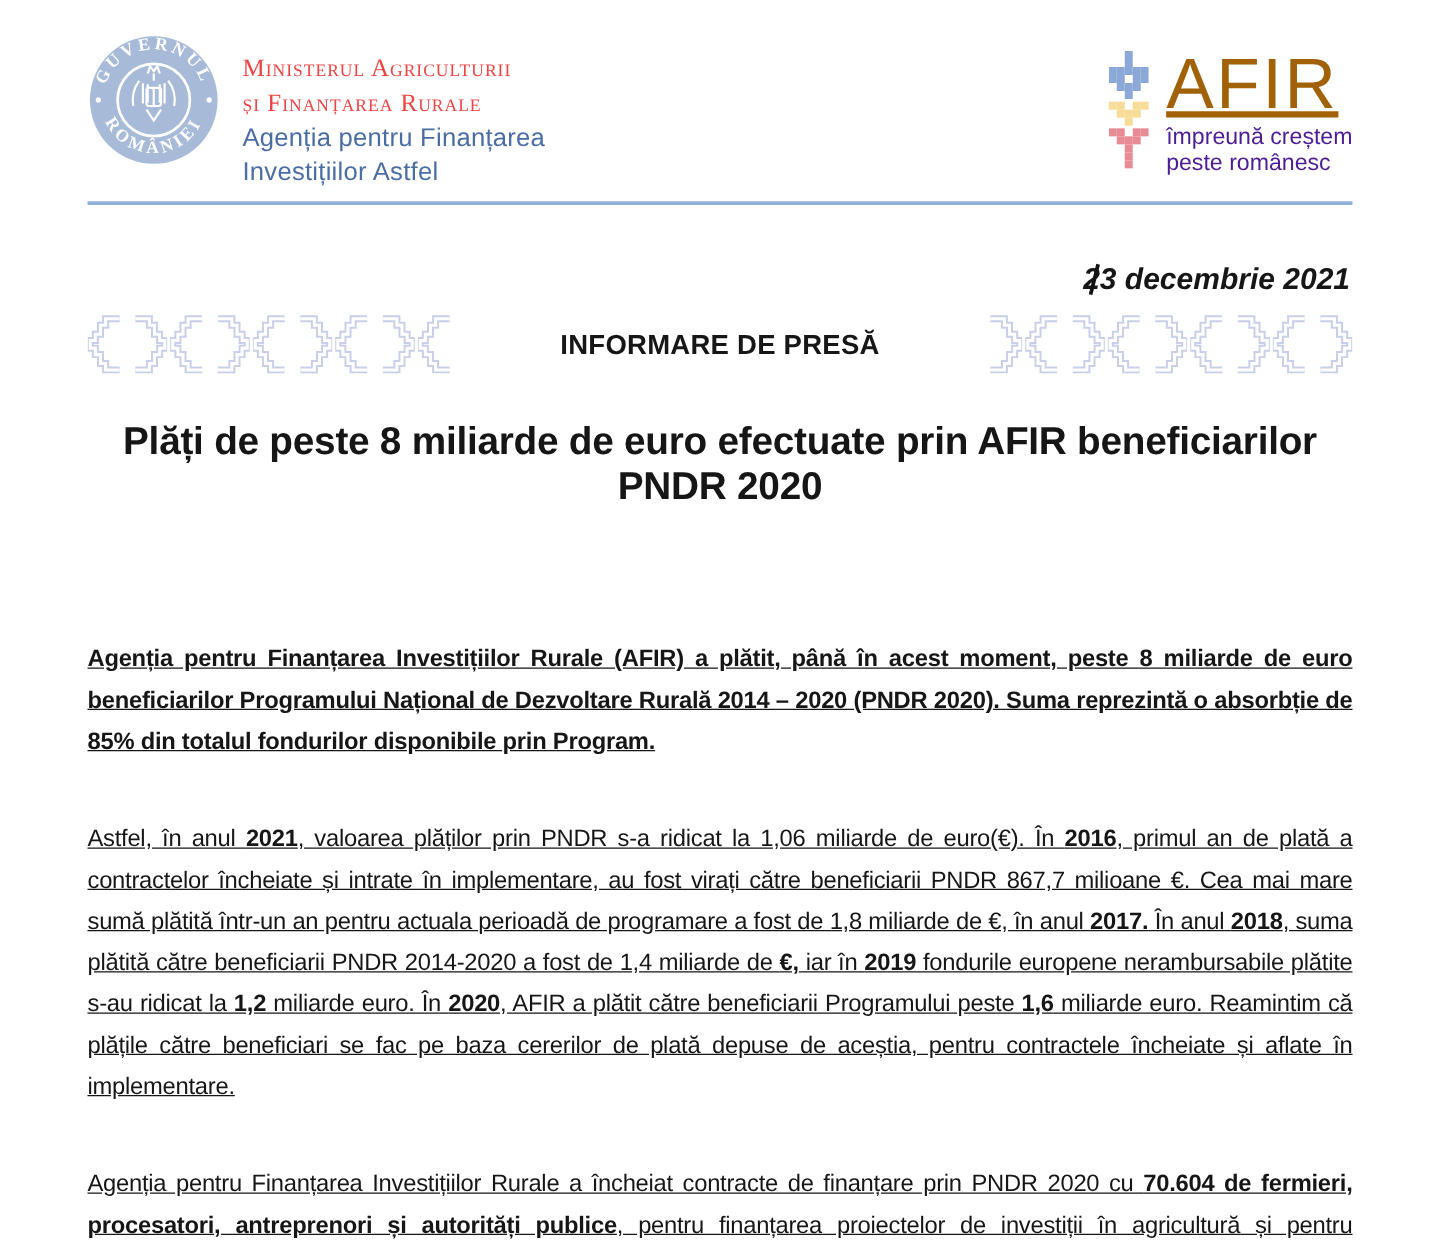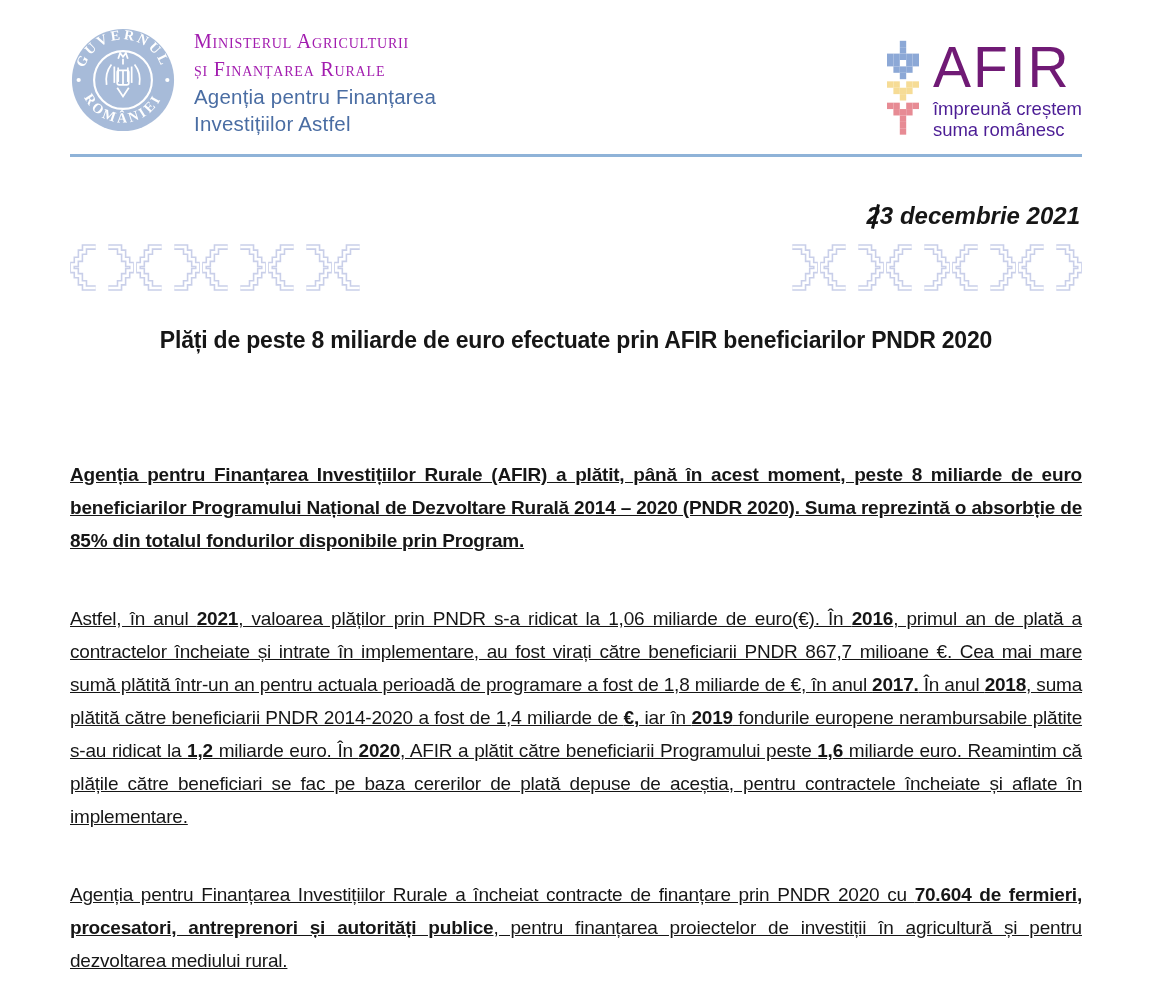--- a/index.html
+++ b/index.html
@@ -4,42 +4,42 @@
 <style>
   * { margin:0; padding:0; box-sizing:border-box; }
   html,body { background:#ffffff; }
   body { font-family:"Liberation Sans", sans-serif; color:#161616; }
   .page { width:1152px; height:1000px; padding:27px 70px 0 70px; overflow:hidden; background:#fff; }
 
   
   .header { display:flex; justify-content:space-between; align-items:flex-start; }
   .header-left { display:flex; gap:18px; }
   .seal-svg { width:106px; height:106px; flex:0 0 auto; }
-  .ministry { margin-top:0; font-family:"Liberation Serif", serif; font-variant:small-caps;
-              font-size:20px; letter-spacing:0.8px; color:#a21caf; line-height:1.4; }
+  .ministry { margin-top:14px; font-family:"Liberation Serif", serif; font-variant:small-caps;
+              font-size:20px; letter-spacing:0.8px; color:#ef4444; line-height:1.4; }
   .agency { font-size:20.5px; color:#4a6da3; line-height:1.32; letter-spacing:0.2px; }
   .header-right { display:flex; gap:14px; align-items:flex-start; margin-top:13px; }
   .wheat-svg { width:32px; height:104px; }
-  .afir-acronym { font-size:57px; line-height:0.95; color:#701a75; letter-spacing:2px; }
+  .afir-acronym { font-size:57px; line-height:0.95; color:#a16207; letter-spacing:2px;text-decoration:underline; }
   .afir-tagline { margin-top:4px; font-size:18.5px; color:#4c1d95; line-height:1.15; }
   .header-rule { border:none; border-top:3px solid #8fb3d8; margin-top:10px; }
 
   
   .date-row { margin-top:42px; text-align:right; font-size:24px; font-weight:bold; font-style:italic; padding-right:2px; }
   .date-cursor { display:inline-block; width:2.5px; height:25px; background:#111;
                  transform:rotate(14deg); position:relative; top:5px; margin-right:-10px; }
 
   
   .press-row { margin-top:14px; display:flex; align-items:center; justify-content:space-between; }
   .deco-group { display:flex; gap:2px; }
   .brace { width:31px; height:47px; display:block; }
   .press-label { flex:1; text-align:center; font-size:22px; font-weight:bold; letter-spacing:0.2px; }
 
   
-  .doc-title { margin-top:36px; text-align:center; font-size:23px; font-weight:bold; letter-spacing:-0.2px; }
+  .doc-title { margin-top:36px; text-align:center; font-size:31px; font-weight:bold; letter-spacing:-0.2px; }
 
   
   .body-text { margin-top:104px;text-decoration:underline; }
   .body-text p { text-align:justify; font-size:19px; line-height:33px; letter-spacing:-0.2px;
                  margin-bottom:45px; color:#161616; }
   .body-text p b { font-weight:bold; }
 
   .hidden-defs { position:absolute; width:0; height:0; overflow:hidden; }
 </style>
 </head>
@@ -144,21 +144,21 @@
           <rect x="18" y="64" width="6" height="6"></rect>
           <rect x="12" y="70" width="6" height="6"></rect>
           <rect x="12" y="76" width="6" height="6"></rect>
             <rect x="12" y="82" width="6" height="6"></rect>
         </g>
       </svg>
       <div>
         <div class="afir-acronym">AFIR</div>
         <div class="afir-tagline">
           <div>împreună creștem</div>
-          <div>suma românesc</div>
+          <div>peste românesc</div>
         </div>
       </div>
     </div>
   </div>
 
   <hr class="header-rule">
 
   <div class="date-row">
     <span class="date-cursor"></span><span>23 decembrie 2021</span>
   </div>
@@ -186,20 +186,21 @@
         <svg class="brace" viewBox="0 0 30 46">
           <use href="#brace-left"></use>
         </svg>
         <svg class="brace" viewBox="0 0 30 46">
           <use href="#brace-right"></use>
         </svg>
         <svg class="brace" viewBox="0 0 30 46">
           <use href="#brace-left"></use>
         </svg>
       </div>
+    <div class="press-label">INFORMARE DE PRESĂ</div>
     <div class="deco-group">
         <svg class="brace" viewBox="0 0 30 46">
           <use href="#brace-right"></use>
         </svg>
         <svg class="brace" viewBox="0 0 30 46">
           <use href="#brace-left"></use>
         </svg>
         <svg class="brace" viewBox="0 0 30 46">
           <use href="#brace-right"></use>
         </svg>

